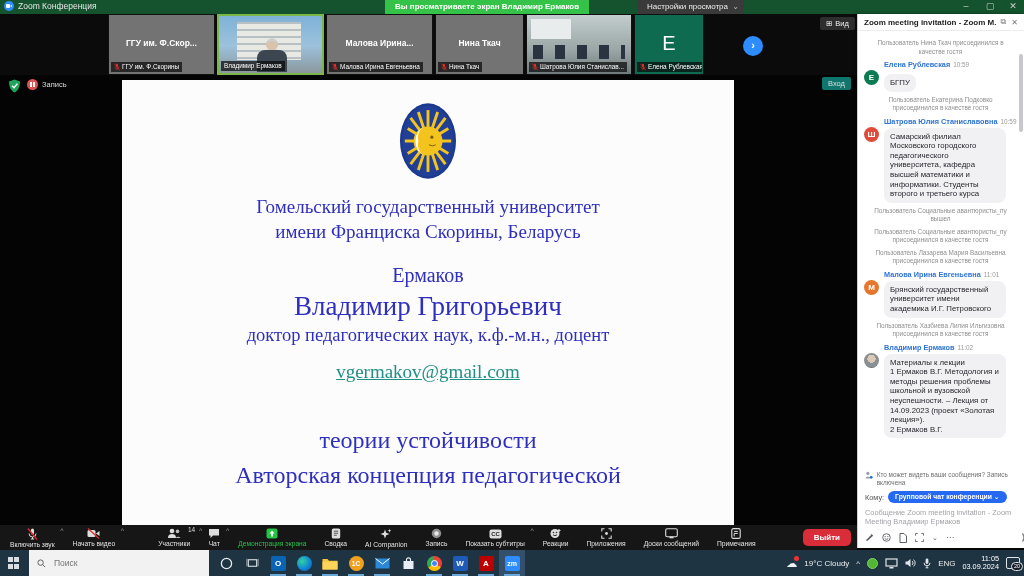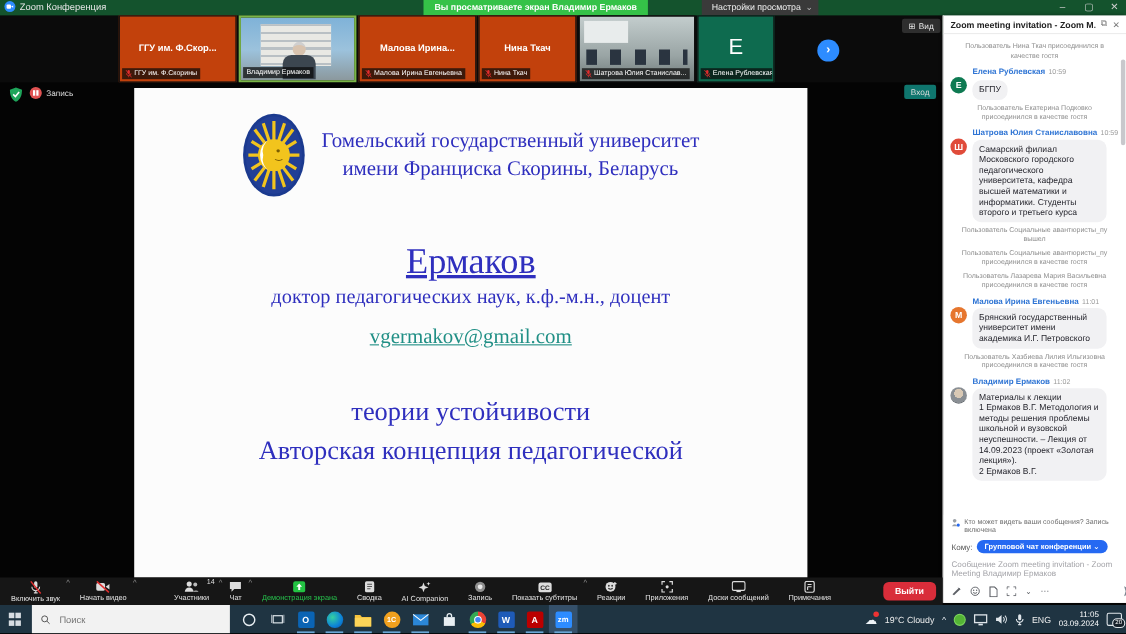--- a/index.html
+++ b/index.html
@@ -15,21 +15,21 @@
   .zlogo:before{content:"";position:absolute;left:6.4px;top:3.8px;border-top:1.4px solid transparent;border-bottom:1.4px solid transparent;border-right:2.2px solid #fff;}
   .greenbar{position:absolute;left:385px;top:0;height:14px;background:#35c248;color:#fff;
     font-size:8px;line-height:14px;padding:0 10px;font-weight:bold;}
   .viewset{position:absolute;left:638px;top:0;height:14px;background:#3a3a3a;color:#eee;font-size:8px;
     line-height:14px;padding:0 16px 0 9px;}
   .viewset .c{position:absolute;right:5px;top:0;color:#bbb;}
   .wctl{position:absolute;top:0;height:14px;width:22px;color:#cfcfcf;font-size:9px;text-align:center;line-height:13px;}
 
   
   .strip{position:absolute;left:0;top:14px;width:857px;height:61px;background:#0b0b0b;}
-  .tile{position:absolute;top:0;height:61px;background:#c2410c;border:1px solid #101010;}
+  .tile{position:absolute;top:0;height:61px;background:#737373;border:1px solid #101010;}
   .tile .cname{position:absolute;left:0;right:0;top:23px;text-align:center;color:#fff;font-size:8.5px;font-weight:bold;}
   .tile.letter{background:#0e6b4f;}
   .tile.letter .cname{top:17px;font-size:20px;font-weight:normal;}
   .tlabel{position:absolute;left:2px;bottom:2px;background:rgba(10,10,10,.72);color:#fff;
     font-size:6.4px;line-height:10px;padding:0 3px;display:flex;align-items:center;gap:2px;max-width:96%;
     white-space:nowrap;overflow:hidden;}
   .redmic{width:6px;height:8px;flex:0 0 auto;}
   .vid-erm{background:linear-gradient(180deg,#7fb2d8 0%,#9cc2dc 52%,#8b989d 100%);overflow:hidden;border:2px solid #7ab648;}
   .bld{position:absolute;left:18px;top:6px;width:64px;height:38px;background:#e9e9e4;
     background-image:repeating-linear-gradient(180deg,#b9c0c4 0 2px,transparent 2px 7px);}
@@ -49,23 +49,23 @@
   .stage{position:absolute;left:0;top:75px;width:857px;height:450px;background:#040404;}
   .shield{position:absolute;left:8px;top:4px;width:13px;height:14px;}
   .recchip{position:absolute;left:27px;top:4px;display:flex;align-items:center;gap:4px;color:#ddd;font-size:7.5px;}
   .recico{width:11px;height:11px;border-radius:50%;background:#e05252;position:relative;}
   .recico:before,.recico:after{content:"";position:absolute;top:3px;width:1.6px;height:5px;background:#fff;}
   .recico:before{left:3.4px;} .recico:after{left:6.2px;}
   .entry{position:absolute;left:822px;top:2px;background:#0f766e;color:#ddd;font-size:7.5px;padding:2px 6px;border-radius:2px;}
 
   .slide{position:absolute;left:122px;top:5px;width:612px;height:445px;background:#fcfcfc;
     font-family:"Liberation Serif","DejaVu Serif",serif;color:#2f2fbe;text-align:center;}
-  .orgrow{display:flex;justify-content:center;align-items:center;gap:14px;padding-top:22px;}
+  .orgrow{display:flex;justify-content:center;align-items:center;gap:14px;padding-top:22px;flex-direction:column;}
   .orgtxt{font-size:19px;line-height:25px;text-align:center;}
-  .surname{margin-top:40px;font-size:33px;text-decoration:underline;}
+  .surname{margin-top:20px;font-size:20px;}
   .fullname{margin-top:4px;font-size:27px;}
   .degree{margin-top:3px;font-size:18.5px;}
   .email{margin-top:15px;font-size:19px;color:#208f85;text-decoration:underline;}
   .stitle{margin-top:40px;font-size:24px;line-height:35px;}
 
   
   .chat{position:absolute;left:857px;top:14px;width:167px;height:534px;background:#ffffff;
     border-left:1px solid #cfcfcf;box-shadow:-1px 0 3px rgba(0,0,0,.4);}
   .chead{height:17px;border-bottom:1px solid #ececec;display:flex;align-items:center;padding:0 6px;}
   .chead .t{font-size:8px;font-weight:bold;color:#222;flex:1;white-space:nowrap;overflow:hidden;}
@@ -251,20 +251,21 @@
           <path d="M26 25a17 17 0 0 0 0 30 13 13 0 0 1-6-15 13 13 0 0 1 6-15Z" fill="#fff"></path>
           <circle cx="34" cy="36" r="1.6" fill="#7a5c00"></circle>
           <path d="M31 44q4 2 7 0" stroke="#7a5c00" stroke-width="1" fill="none"></path>
         </svg>
         <div class="orgtxt">
           <div>Гомельский государственный университет</div>
           <div>имени Франциска Скорины, Беларусь</div>
         </div>
       </div>
       <div class="surname">Ермаков</div>
+      <div class="fullname">Владимир Григорьевич</div>
       <div class="degree">доктор педагогических наук, к.ф.-м.н., доцент</div>
       <div class="email">vgermakov@gmail.com</div>
       <div class="stitle">
         <div>теории устойчивости</div>
         <div>Авторская концепция педагогической</div>
       </div>
     </div>
   </div>
 
   <div class="chat">

